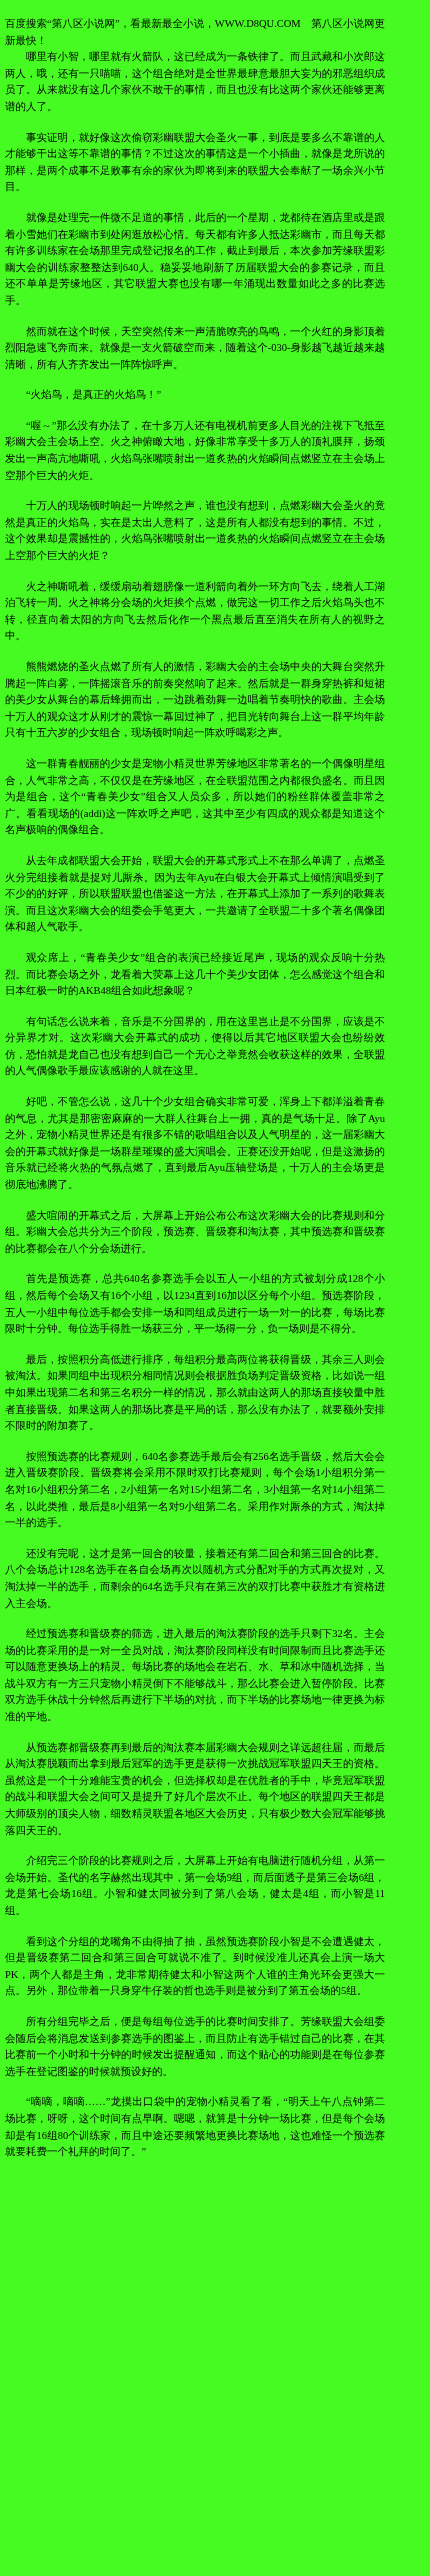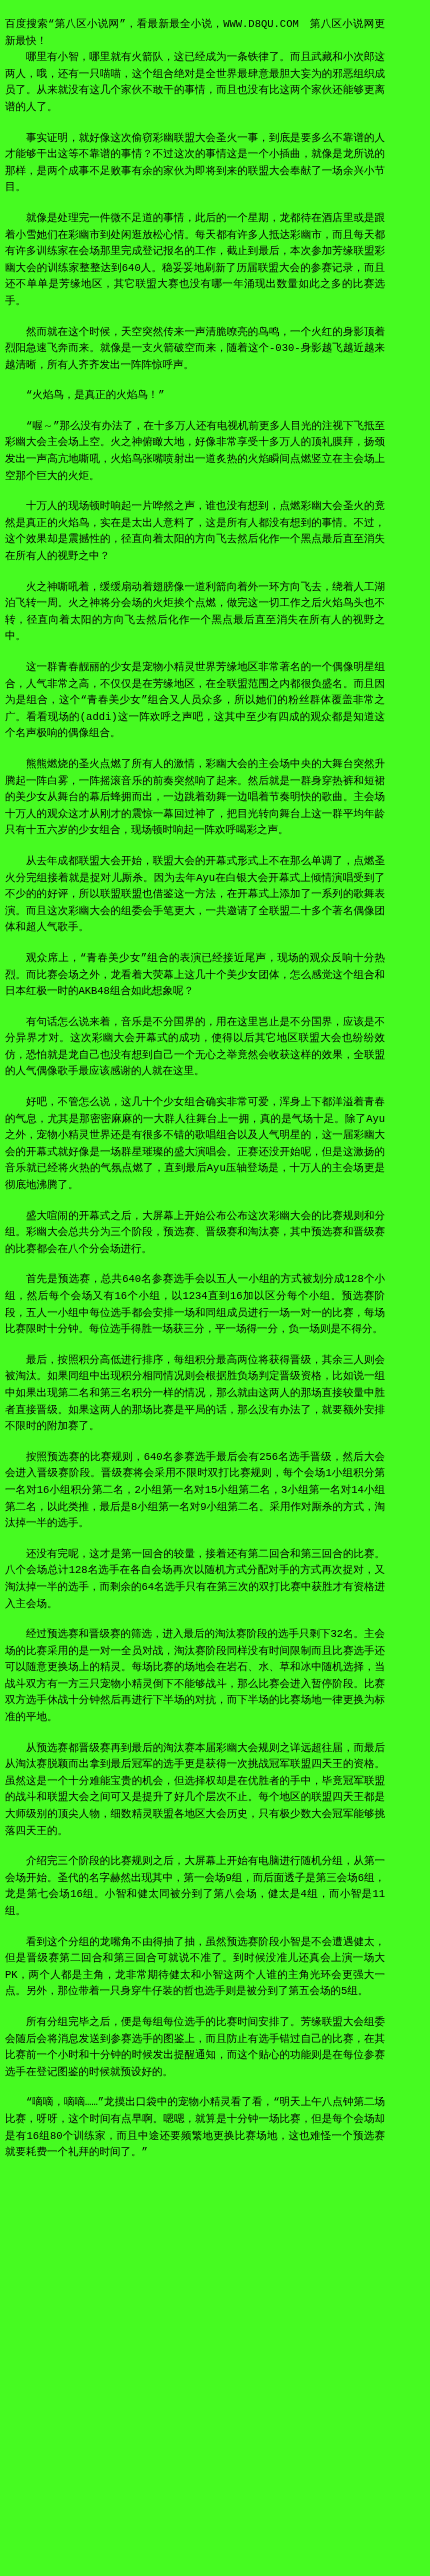--- a/index.html
+++ b/index.html
@@ -6,21 +6,21 @@
     margin: 0;
     padding: 0;
   }
   body {
     background: #46FB21;
   }
   .page {
     width: 390px;
     box-sizing: border-box;
     padding: 16px 4.9px 18.4px 4.9px;
-    font-family: Liberation Mono, monospace;
+    font-family: Liberation Serif, serif;
     font-size: 10.5px;
     line-height: 16.6px;
     color: #000000;
     text-align: justify;
   }
   .promo-line {
     margin: 0;
     text-indent: 0;
   }
   p.para {
@@ -37,24 +37,24 @@
 <div class="page">
   <p class="promo-line">百度搜索“第八区小说网”，看最新最全小说，WWW.D8QU.COM　第八区小说网更新最快！</p>
 
   <div>
       <p class="para first">哪里有小智，哪里就有火箭队，这已经成为一条铁律了。而且武藏和小次郎这两人，哦，还有一只喵喵，这个组合绝对是全世界最肆意最胆大妄为的邪恶组织成员了。从来就没有这几个家伙不敢干的事情，而且也没有比这两个家伙还能够更离谱的人了。</p>
       <p class="para">事实证明，就好像这次偷窃彩幽联盟大会圣火一事，到底是要多么不靠谱的人才能够干出这等不靠谱的事情？不过这次的事情这是一个小插曲，就像是龙所说的那样，是两个成事不足败事有余的家伙为即将到来的联盟大会奉献了一场余兴小节目。</p>
       <p class="para">就像是处理完一件微不足道的事情，此后的一个星期，龙都待在酒店里或是跟着小雪她们在彩幽市到处闲逛放松心情。每天都有许多人抵达彩幽市，而且每天都有许多训练家在会场那里完成登记报名的工作，截止到最后，本次参加芳缘联盟彩幽大会的训练家整整达到640人。稳妥妥地刷新了历届联盟大会的参赛记录，而且还不单单是芳缘地区，其它联盟大赛也没有哪一年涌现出数量如此之多的比赛选手。</p>
       <p class="para">然而就在这个时候，天空突然传来一声清脆嘹亮的鸟鸣，一个火红的身影顶着烈阳急速飞奔而来。就像是一支火箭破空而来，随着这个-030-身影越飞越近越来越清晰，所有人齐齐发出一阵阵惊呼声。</p>
       <p class="para">“火焰鸟，是真正的火焰鸟！”</p>
       <p class="para">“喔～”那么没有办法了，在十多万人还有电视机前更多人目光的注视下飞抵至彩幽大会主会场上空。火之神俯瞰大地，好像非常享受十多万人的顶礼膜拜，扬颈发出一声高亢地嘶吼，火焰鸟张嘴喷射出一道炙热的火焰瞬间点燃竖立在主会场上空那个巨大的火炬。</p>
-      <p class="para">十万人的现场顿时响起一片哗然之声，谁也没有想到，点燃彩幽大会圣火的竟然是真正的火焰鸟，实在是太出人意料了，这是所有人都没有想到的事情。不过，这个效果却是震撼性的，径直向着太阳的方向飞去然后化作一个黑点最后直至消失在所有人的视野之中？</p>
+      <p class="para">十万人的现场顿时响起一片哗然之声，谁也没有想到，点燃彩幽大会圣火的竟然是真正的火焰鸟，实在是太出人意料了，这是所有人都没有想到的事情。不过，这个效果却是震撼性的，火焰鸟张嘴喷射出一道炙热的火焰瞬间点燃竖立在主会场上空那个巨大的火炬？</p>
       <p class="para">火之神嘶吼着，缓缓扇动着翅膀像一道利箭向着外一环方向飞去，绕着人工湖泊飞转一周。火之神将分会场的火炬挨个点燃，做完这一切工作之后火焰鸟头也不转，径直向着太阳的方向飞去然后化作一个黑点最后直至消失在所有人的视野之中。</p>
+      <p class="para">熊熊燃烧的圣火点燃了所有人的激情，彩幽大会的主会场中央的大舞台突然升腾起一阵白雾，一阵摇滚音乐的前奏突然响了起来。然后就是一群身穿热裤和短裙的美少女从舞台的幕后蜂拥而出，一边跳着劲舞一边唱着节奏明快的歌曲。主会场十万人的观众这才从刚才的震惊一幕回过神了，把目光转向舞台上这一群平均年龄只有十五六岁的少女组合，现场顿时响起一阵欢呼喝彩之声。</p>
       <p class="para">这一群青春靓丽的少女是宠物小精灵世界芳缘地区非常著名的一个偶像明星组合，人气非常之高，不仅仅是在芳缘地区，在全联盟范围之内都很负盛名。而且因为是组合，这个“青春美少女”组合又人员众多，所以她们的粉丝群体覆盖非常之广。看看现场的(addi)这一阵欢呼之声吧，这其中至少有四成的观众都是知道这个名声极响的偶像组合。</p>
-      <p class="para">熊熊燃烧的圣火点燃了所有人的激情，彩幽大会的主会场中央的大舞台突然升腾起一阵白雾，一阵摇滚音乐的前奏突然响了起来。然后就是一群身穿热裤和短裙的美少女从舞台的幕后蜂拥而出，一边跳着劲舞一边唱着节奏明快的歌曲。主会场十万人的观众这才从刚才的震惊一幕回过神了，把目光转向舞台上这一群平均年龄只有十五六岁的少女组合，现场顿时响起一阵欢呼喝彩之声。</p>
       <p class="para">从去年成都联盟大会开始，联盟大会的开幕式形式上不在那么单调了，点燃圣火分完组接着就是捉对儿厮杀。因为去年Ayu在白银大会开幕式上倾情演唱受到了不少的的好评，所以联盟联盟也借鉴这一方法，在开幕式上添加了一系列的歌舞表演。而且这次彩幽大会的组委会手笔更大，一共邀请了全联盟二十多个著名偶像团体和超人气歌手。</p>
       <p class="para">观众席上，“青春美少女”组合的表演已经接近尾声，现场的观众反响十分热烈。而比赛会场之外，龙看着大荧幕上这几十个美少女团体，怎么感觉这个组合和日本红极一时的AKB48组合如此想象呢？</p>
       <p class="para">有句话怎么说来着，音乐是不分国界的，用在这里岂止是不分国界，应该是不分异界才对。这次彩幽大会开幕式的成功，使得以后其它地区联盟大会也纷纷效仿，恐怕就是龙自己也没有想到自己一个无心之举竟然会收获这样的效果，全联盟的人气偶像歌手最应该感谢的人就在这里。</p>
       <p class="para">好吧，不管怎么说，这几十个少女组合确实非常可爱，浑身上下都洋溢着青春的气息，尤其是那密密麻麻的一大群人往舞台上一拥，真的是气场十足。除了Ayu之外，宠物小精灵世界还是有很多不错的歌唱组合以及人气明星的，这一届彩幽大会的开幕式就好像是一场群星璀璨的盛大演唱会。正赛还没开始呢，但是这激扬的音乐就已经将火热的气氛点燃了，直到最后Ayu压轴登场是，十万人的主会场更是彻底地沸腾了。</p>
       <p class="para">盛大喧闹的开幕式之后，大屏幕上开始公布公布这次彩幽大会的比赛规则和分组。彩幽大会总共分为三个阶段，预选赛、晋级赛和淘汰赛，其中预选赛和晋级赛的比赛都会在八个分会场进行。</p>
       <p class="para">首先是预选赛，总共640名参赛选手会以五人一小组的方式被划分成128个小组，然后每个会场又有16个小组，以1234直到16加以区分每个小组。预选赛阶段，五人一小组中每位选手都会安排一场和同组成员进行一场一对一的比赛，每场比赛限时十分钟。每位选手得胜一场获三分，平一场得一分，负一场则是不得分。</p>
       <p class="para">最后，按照积分高低进行排序，每组积分最高两位将获得晋级，其余三人则会被淘汰。如果同组中出现积分相同情况则会根据胜负场判定晋级资格，比如说一组中如果出现第二名和第三名积分一样的情况，那么就由这两人的那场直接较量中胜者直接晋级。如果这两人的那场比赛是平局的话，那么没有办法了，就要额外安排不限时的附加赛了。</p>
       <p class="para">按照预选赛的比赛规则，640名参赛选手最后会有256名选手晋级，然后大会会进入晋级赛阶段。晋级赛将会采用不限时双打比赛规则，每个会场1小组积分第一名对16小组积分第二名，2小组第一名对15小组第二名，3小组第一名对14小组第二名，以此类推，最后是8小组第一名对9小组第二名。采用作对厮杀的方式，淘汰掉一半的选手。</p>
       <p class="para">还没有完呢，这才是第一回合的较量，接着还有第二回合和第三回合的比赛。八个会场总计128名选手在各自会场再次以随机方式分配对手的方式再次捉对，又淘汰掉一半的选手，而剩余的64名选手只有在第三次的双打比赛中获胜才有资格进入主会场。</p>
       <p class="para">经过预选赛和晋级赛的筛选，进入最后的淘汰赛阶段的选手只剩下32名。主会场的比赛采用的是一对一全员对战，淘汰赛阶段同样没有时间限制而且比赛选手还可以随意更换场上的精灵。每场比赛的场地会在岩石、水、草和冰中随机选择，当战斗双方有一方三只宠物小精灵倒下不能够战斗，那么比赛会进入暂停阶段。比赛双方选手休战十分钟然后再进行下半场的对抗，而下半场的比赛场地一律更换为标准的平地。</p>

